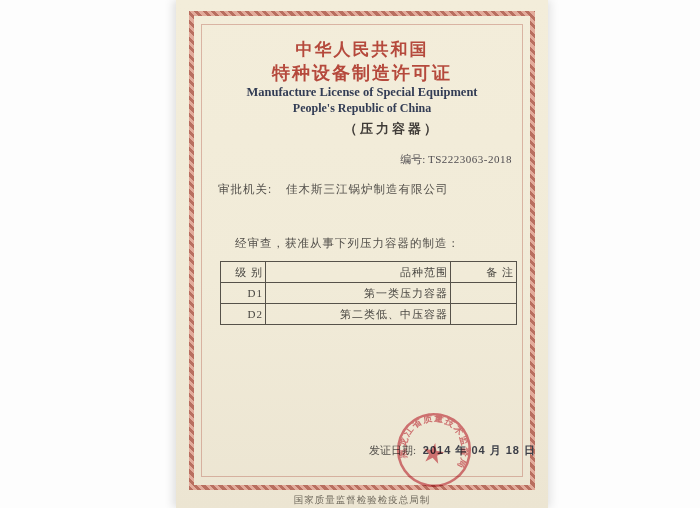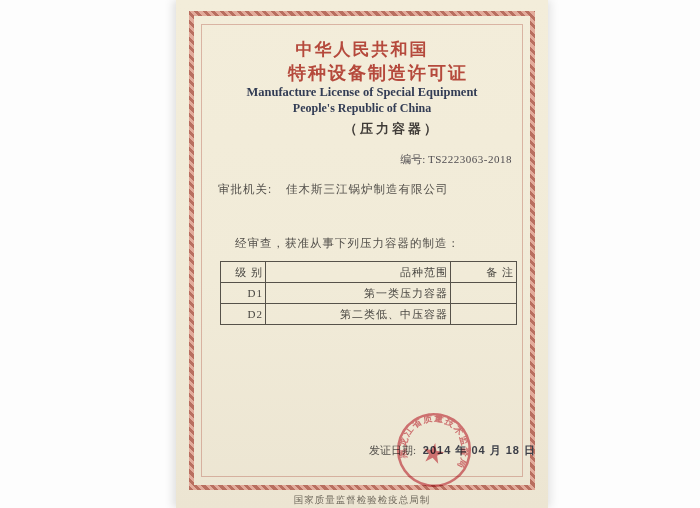--- a/index.html
+++ b/index.html
@@ -28,21 +28,21 @@
     border:1px solid rgba(187,111,96,0.45);
   }
   
   .abs{position:absolute;}
   .centered{left:0;width:100%;text-align:center;}
   .title-cn{
     font-family:"Liberation Sans","DejaVu Sans",sans-serif;
     font-weight:bold;color:#b5493c;letter-spacing:2px;
   }
   .t1{top:38px;font-size:17px;}
-  .t2{top:61px;font-size:18px;padding-left:16px;}
+  .t2{top:61px;font-size:18px;}
   .title-en{
     font-family:"Liberation Serif","DejaVu Serif",serif;
     font-weight:bold;color:#333d55;
   }
   .e1{top:85px;font-size:12.5px;}
   .e2{top:101px;font-size:12px;}
   .subtitle{top:120px;font-size:13px;color:#403c38;letter-spacing:3px;font-weight:bold;padding-left:30px;}
   .serial{top:152px;right:36px;font-size:11px;color:#4f4c50;}
   .serial .num{letter-spacing:0.5px;}
   .field-row{font-size:11.5px;color:#524f4a;letter-spacing:1px;}

